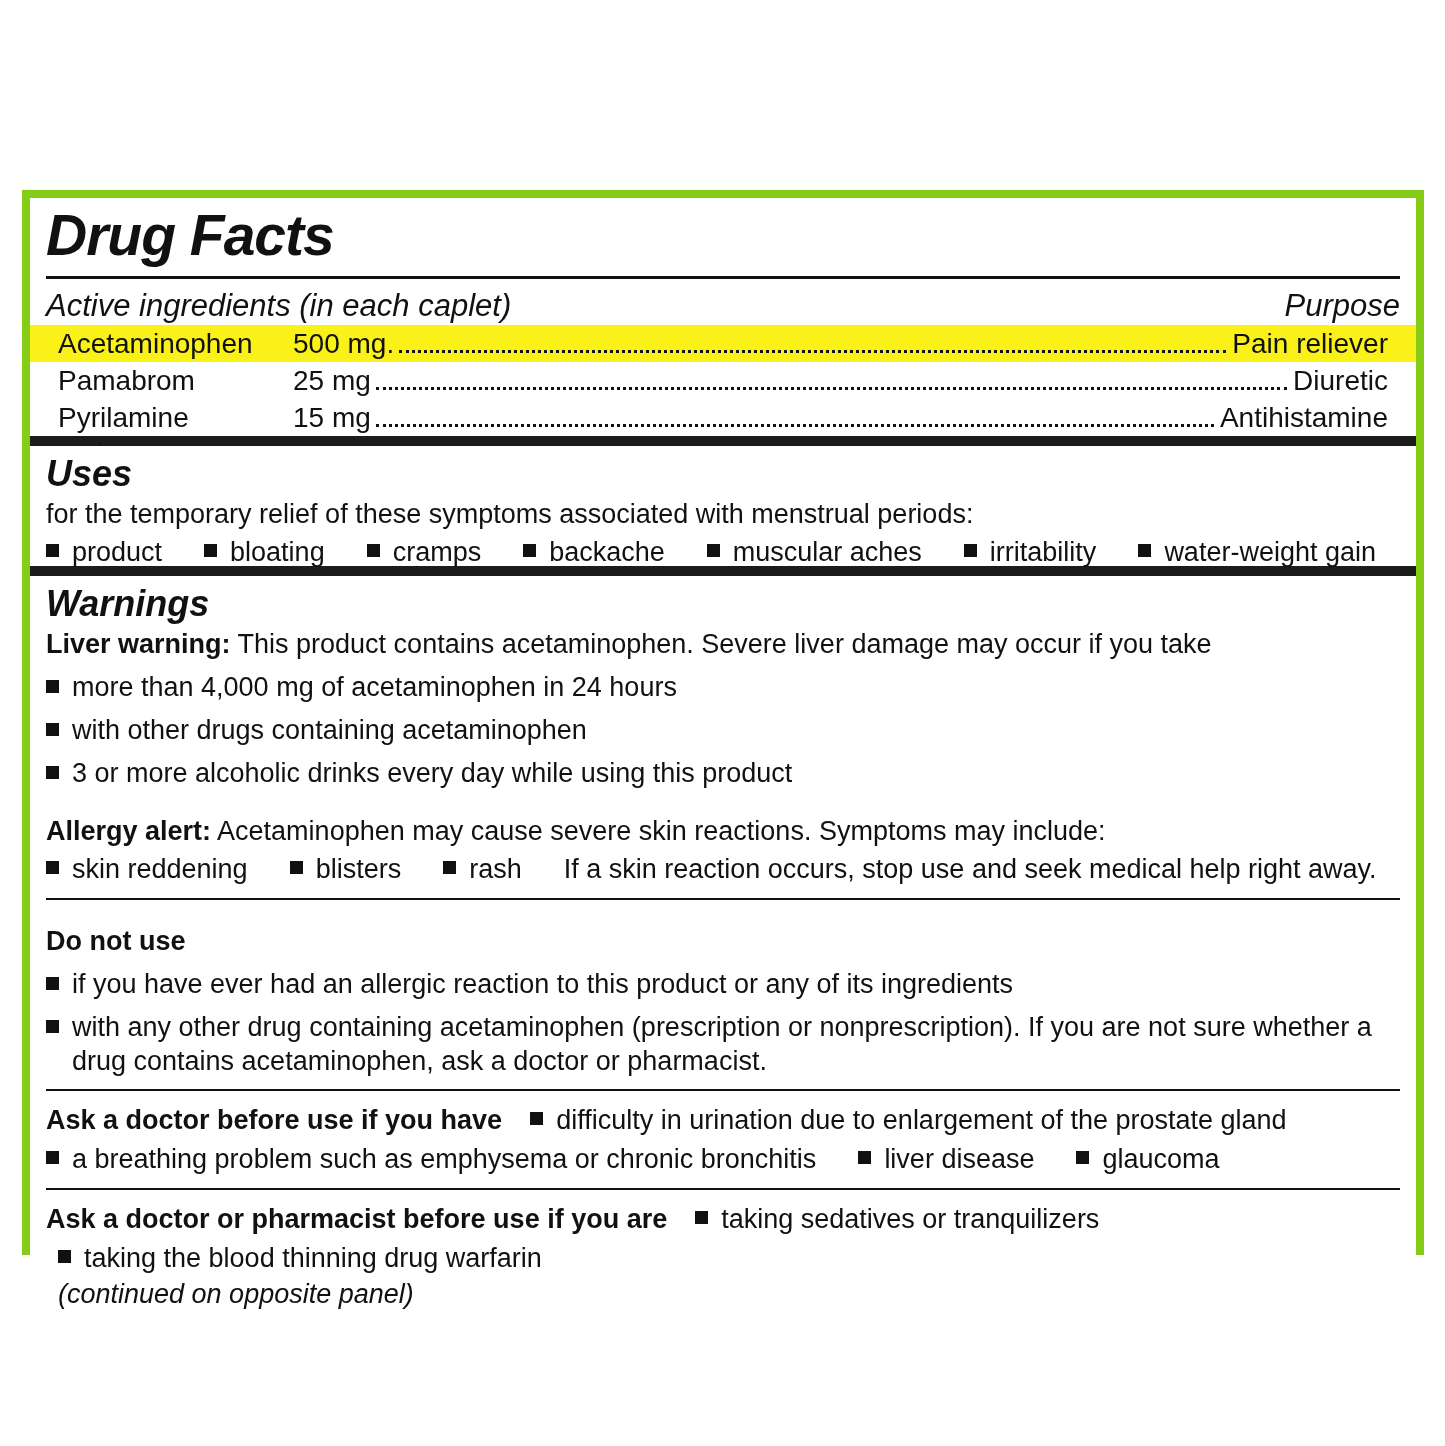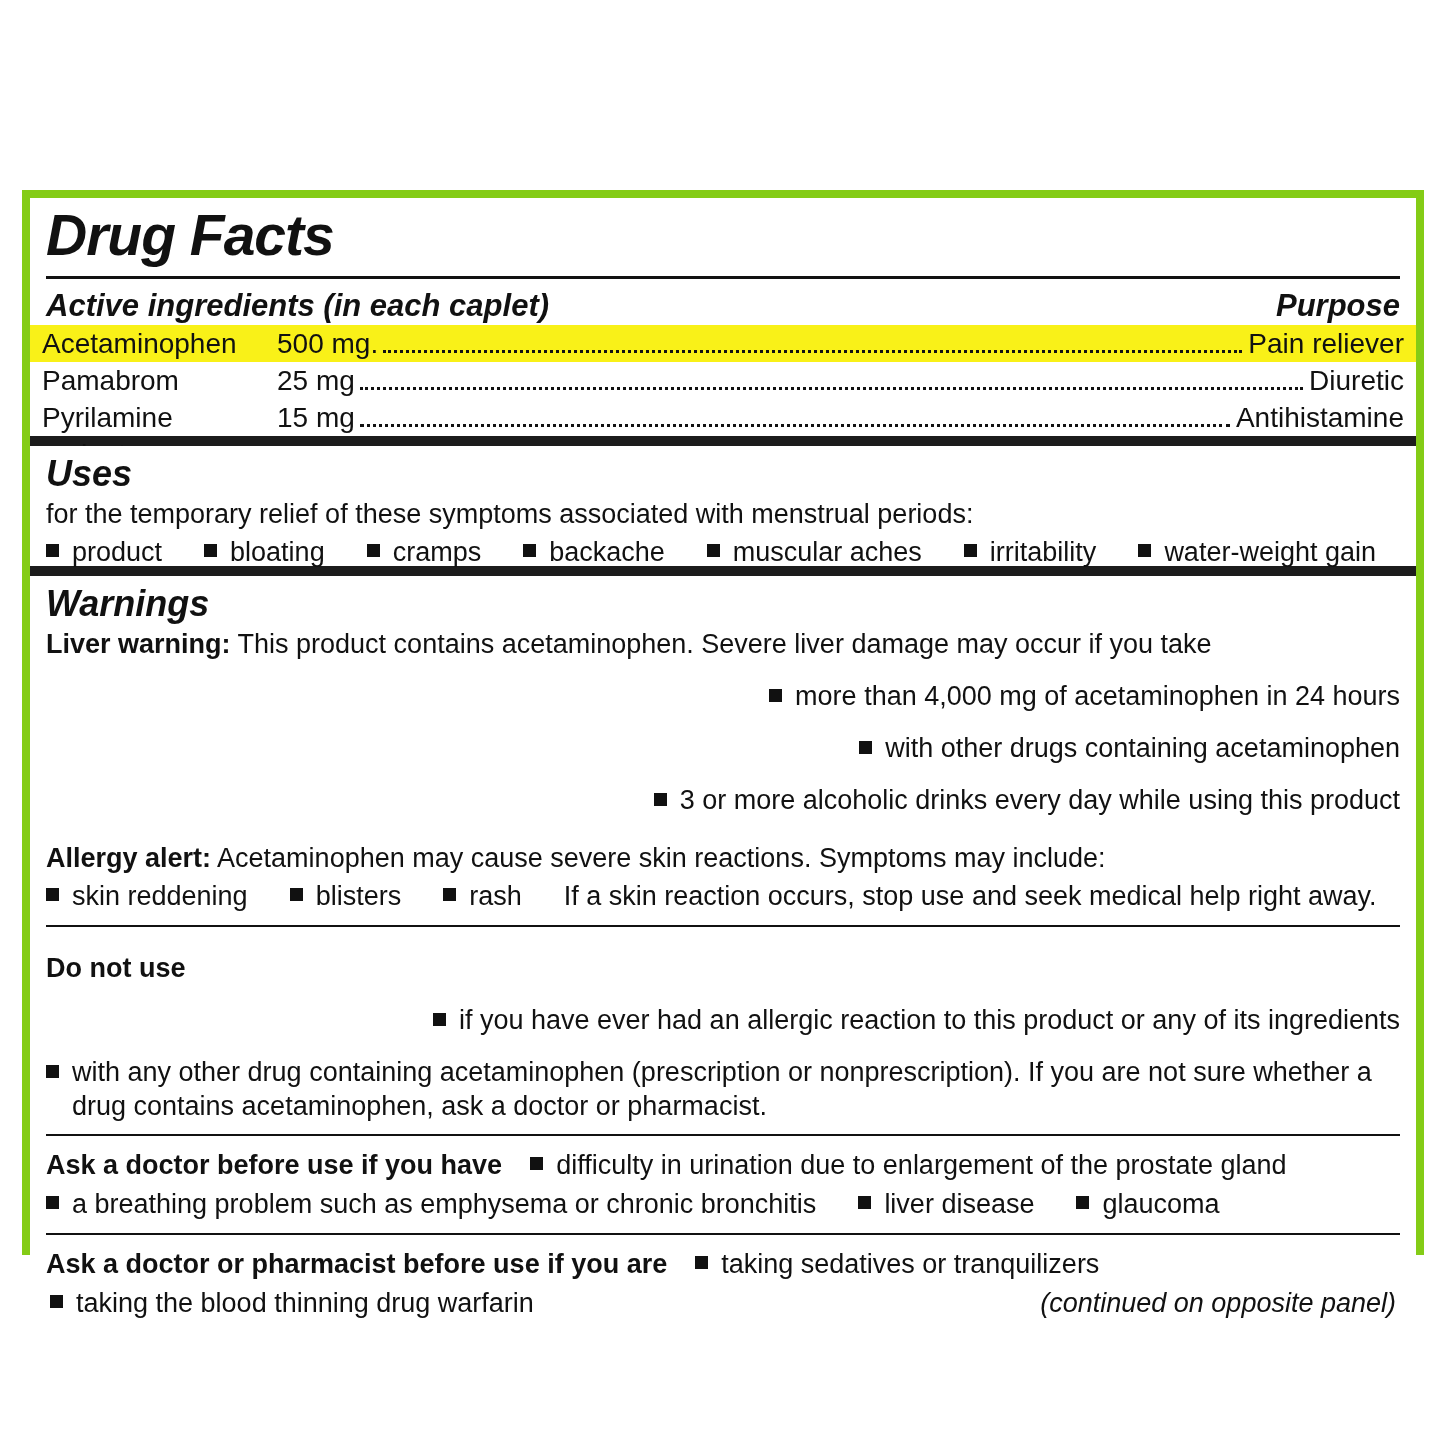--- a/index.html
+++ b/index.html
@@ -18,47 +18,47 @@
   .s2{height:120px;}
   .s3{flex:1;}
   .title{
     font-size:57px;font-weight:bold;font-style:italic;
     margin:8px 16px 0;line-height:1.05;letter-spacing:-1px;
   }
   .rule-thick{border-top:3px solid #111;margin:10px 16px 8px;}
   .rule-thin{border-top:2px solid #111;margin:11px 16px;}
   .cols-head{
     display:flex;justify-content:space-between;align-items:flex-start;
-    padding:0 16px;font-size:31px;font-weight:bold;font-style:italic;line-height:38px;
+    padding:0 16px;font-size:31px;font-weight:normal;font-style:italic;line-height:38px;
   }
   .ing-row{
     display:flex;align-items:baseline;height:37px;line-height:37px;
-    font-size:28px;padding:0 12px;
+    font-size:28px;padding:0 28px;
   }
   .ing-row.hl{background:var(--highlight,#f9f118);}
   .ing-name{width:235px;flex:none;}
   .ing-dose{flex:none;}
   .leader{
     flex:1;align-self:flex-end;border-bottom:3px dotted #111;
     margin:0 6px 9px 5px;min-width:40px;
   }
   .h2{
     font-size:36px;font-weight:bold;font-style:italic;
     margin:6px 16px 0;line-height:1.2;
   }
   .body-text{font-size:27px;line-height:34px;margin:2px 16px 0;}
   .lead{font-weight:bold;margin-top:24px;}
-  .bullet-row{display:flex;align-items:flex-start;margin:18px 16px 0;font-size:27px;line-height:34px;justify-content:flex-end;}
+  .bullet-row{display:flex;align-items:flex-start;margin:9px 16px 0;font-size:27px;line-height:34px;}
   .sq{width:13px;height:13px;background:#111;flex:none;margin:10px 13px 0 0;}
   .inline-bullets{display:flex;align-items:flex-start;column-gap:42px;margin:3px 16px 0;font-size:27px;line-height:36px;flex-wrap:wrap;}
   .bi{display:flex;align-items:flex-start;white-space:nowrap;}
   .note{white-space:normal;}
   .mix-line{display:flex;align-items:flex-start;column-gap:28px;margin:0 16px;font-size:27px;line-height:36px;}
   .mix-line .head{font-weight:bold;white-space:nowrap;}
-  .spread{display:flex;justify-content:space-between;align-items:flex-start;margin:3px 20px 0;font-size:27px;line-height:36px;}
+  .spread{display:flex;justify-content:space-between;align-items:flex-start;margin:3px 28px 0;font-size:27px;line-height:36px;flex-direction:column;}
   .continued{font-style:italic;}
   .gap-top{margin-top:24px;}
 </style>
 </head>
 <body>
 
 <div class="label">
 
   <div class="section s1">
     <div class="title">Drug Facts</div>

